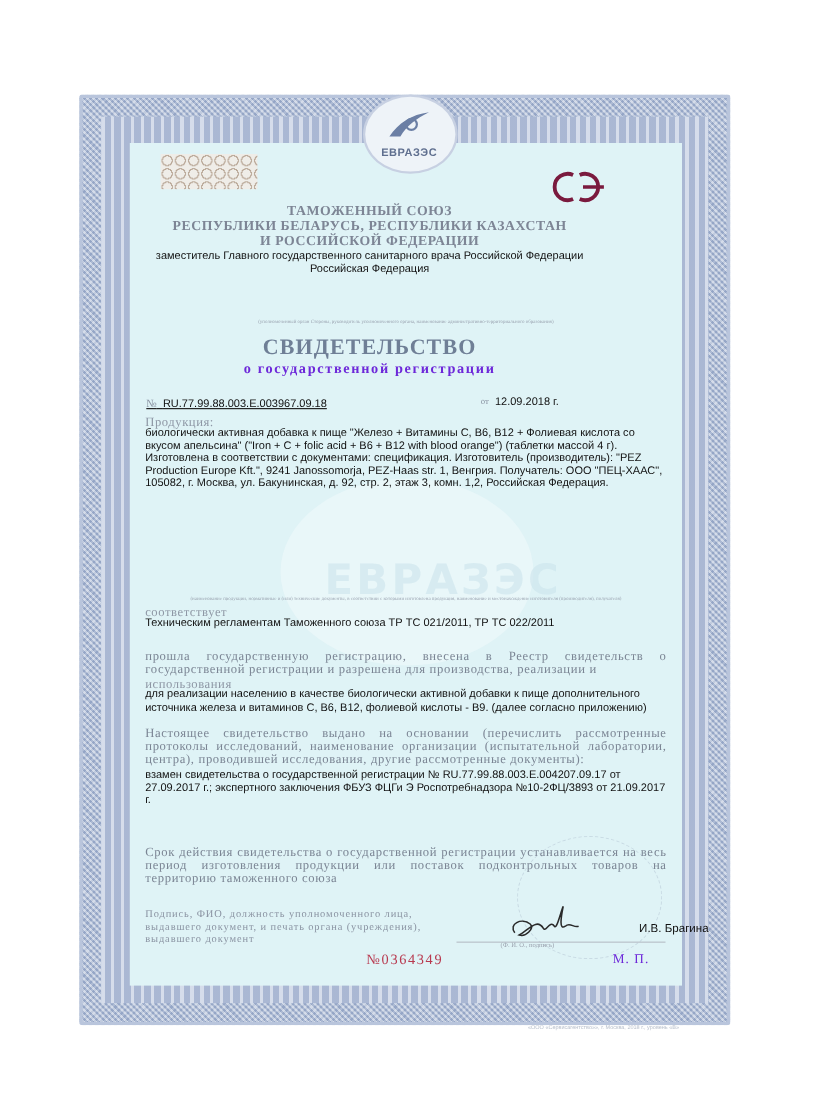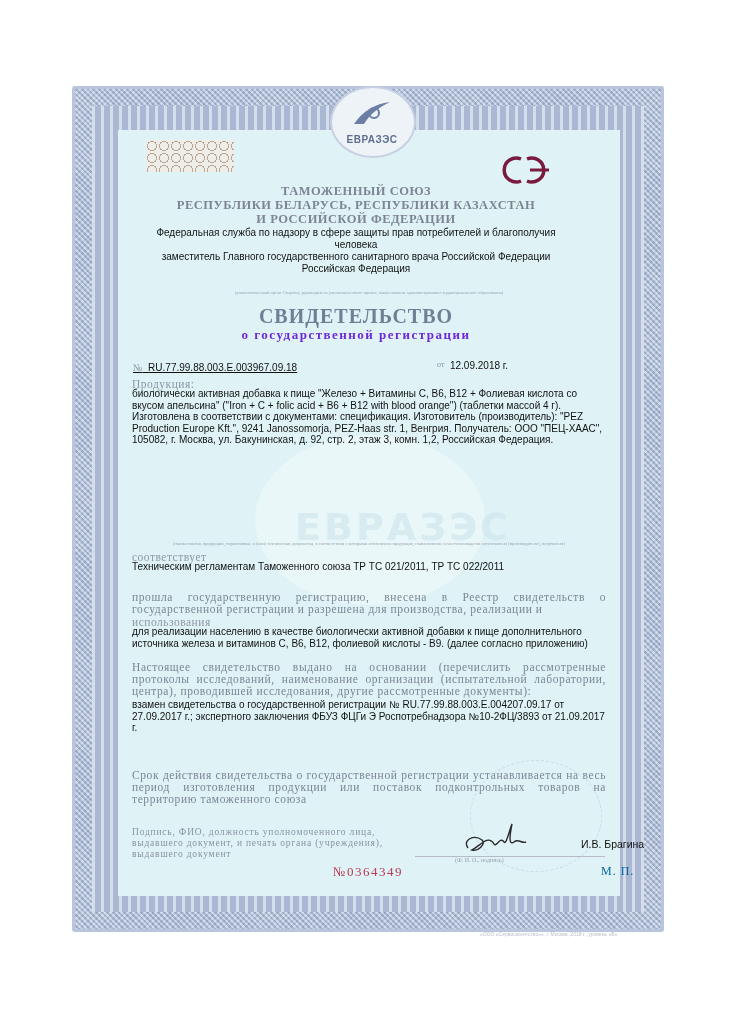--- a/index.html
+++ b/index.html
@@ -49,21 +49,21 @@
   .hologram {
     position: absolute; left: 146px; top: 140px; width: 88px; height: 32px;
     background:
       radial-gradient(circle at 6px 6px, transparent 4px, #b29a86 4px 5px, transparent 5px) 0 0/12px 12px,
       #f2ece6;
     opacity: 0.85;
   }
   .se-logo {
     position: absolute; left: 497px; top: 153px; width: 60px; height: 34px;
   }
-  .hdr { position: absolute; left: 118px; width: 436px; text-align: center; margin-left: 20px; }
+  .hdr { position: absolute; left: 118px; width: 436px; text-align: center; }
   .serif-grey {
     font-family: "Liberation Serif", serif; font-weight: bold; color: #7d8595; letter-spacing: 0.5px;
   }
   .h1 { top: 184px; font-size: 12.5px; }
   .h2 { top: 198px; font-size: 12.5px; }
   .h3 { top: 212px; font-size: 12.5px; }
   .agency { top: 227px; font-size: 10px; color: #111; line-height: 12px; }
   .tiny-note {
     position: absolute; left: 118px; width: 502px; text-align: center;
     font-family: "Liberation Serif", serif; font-size: 4.5px; color: #9aa3b0; white-space: nowrap; overflow: hidden;
@@ -86,21 +86,21 @@
     font-size: 9.5px; color: #8a93a2; line-height: 11px; letter-spacing: 0.8px;
   }
   .signature { position: absolute; left: 460px; top: 820px; width: 70px; height: 40px; }
   .signer { position: absolute; left: 557px; top: 838px; font-size: 10.5px; color: #111; padding-left: 24px; }
   .sig-line { position: absolute; left: 415px; top: 856px; width: 190px; border-top: 1px solid #b5bcc6; }
   .sig-caption { position: absolute; left: 455px; top: 857px; font-family: "Liberation Serif", serif; font-size: 6px; color: #9aa2ae; }
   .form-number {
     position: absolute; left: 333px; top: 864px; font-family: "Liberation Serif", serif; font-size: 13px;
     color: #b8394f; letter-spacing: 1.5px;
   }
-  .mp { position: absolute; left: 557px; top: 864px; font-family: "Liberation Serif", serif; font-size: 12px; color: #0369a1; letter-spacing: 1px; margin-left: 44px; }
+  .mp { position: absolute; left: 557px; top: 864px; font-family: "Liberation Serif", serif; font-size: 12px; color: #6d28d9; letter-spacing: 1px; }
   .stamp {
     position: absolute; left: 470px; top: 760px; width: 130px; height: 110px; border-radius: 50%;
     border: 1px dashed rgba(160,175,195,0.35);
   }
   .footer-print {
     position: absolute; left: 480px; top: 931px; font-size: 5px; color: #b9c0cc; white-space: nowrap;
   }
 </style>
 </head>
 <body>
@@ -124,21 +124,20 @@
   <path d="M24 6 A12 12 0 1 0 24 28" fill="none" stroke="#7a1a3e" stroke-width="3.5"></path>
   <path d="M30 6 A12 12 0 1 1 30 28" fill="none" stroke="#7a1a3e" stroke-width="3.5"></path>
   <line x1="33" y1="17" x2="52" y2="17" stroke="#7a1a3e" stroke-width="3"></line>
 </svg>
 
 <div class="hdr serif-grey h1">ТАМОЖЕННЫЙ СОЮЗ</div>
 <div class="hdr serif-grey h2">РЕСПУБЛИКИ БЕЛАРУСЬ, РЕСПУБЛИКИ КАЗАХСТАН</div>
 <div class="hdr serif-grey h3">И РОССИЙСКОЙ ФЕДЕРАЦИИ</div>
 
 <div class="hdr agency">
-  <div>Федеральная служба по надзору в сфере защиты прав потребителей и благополучия человека</div>
   <div>заместитель Главного государственного санитарного врача Российской Федерации</div>
   <div>Российская Федерация</div>
 </div>
 
 <div class="tiny-note" style="top:290px;">(уполномоченный орган Стороны, руководитель уполномоченного органа, наименование административно-территориального образования)</div>
 
 <div class="hdr title">СВИДЕТЕЛЬСТВО</div>
 <div class="hdr subtitle">о государственной регистрации</div>
 
 <div class="reg-line" style="left:133px;text-decoration:underline;">

